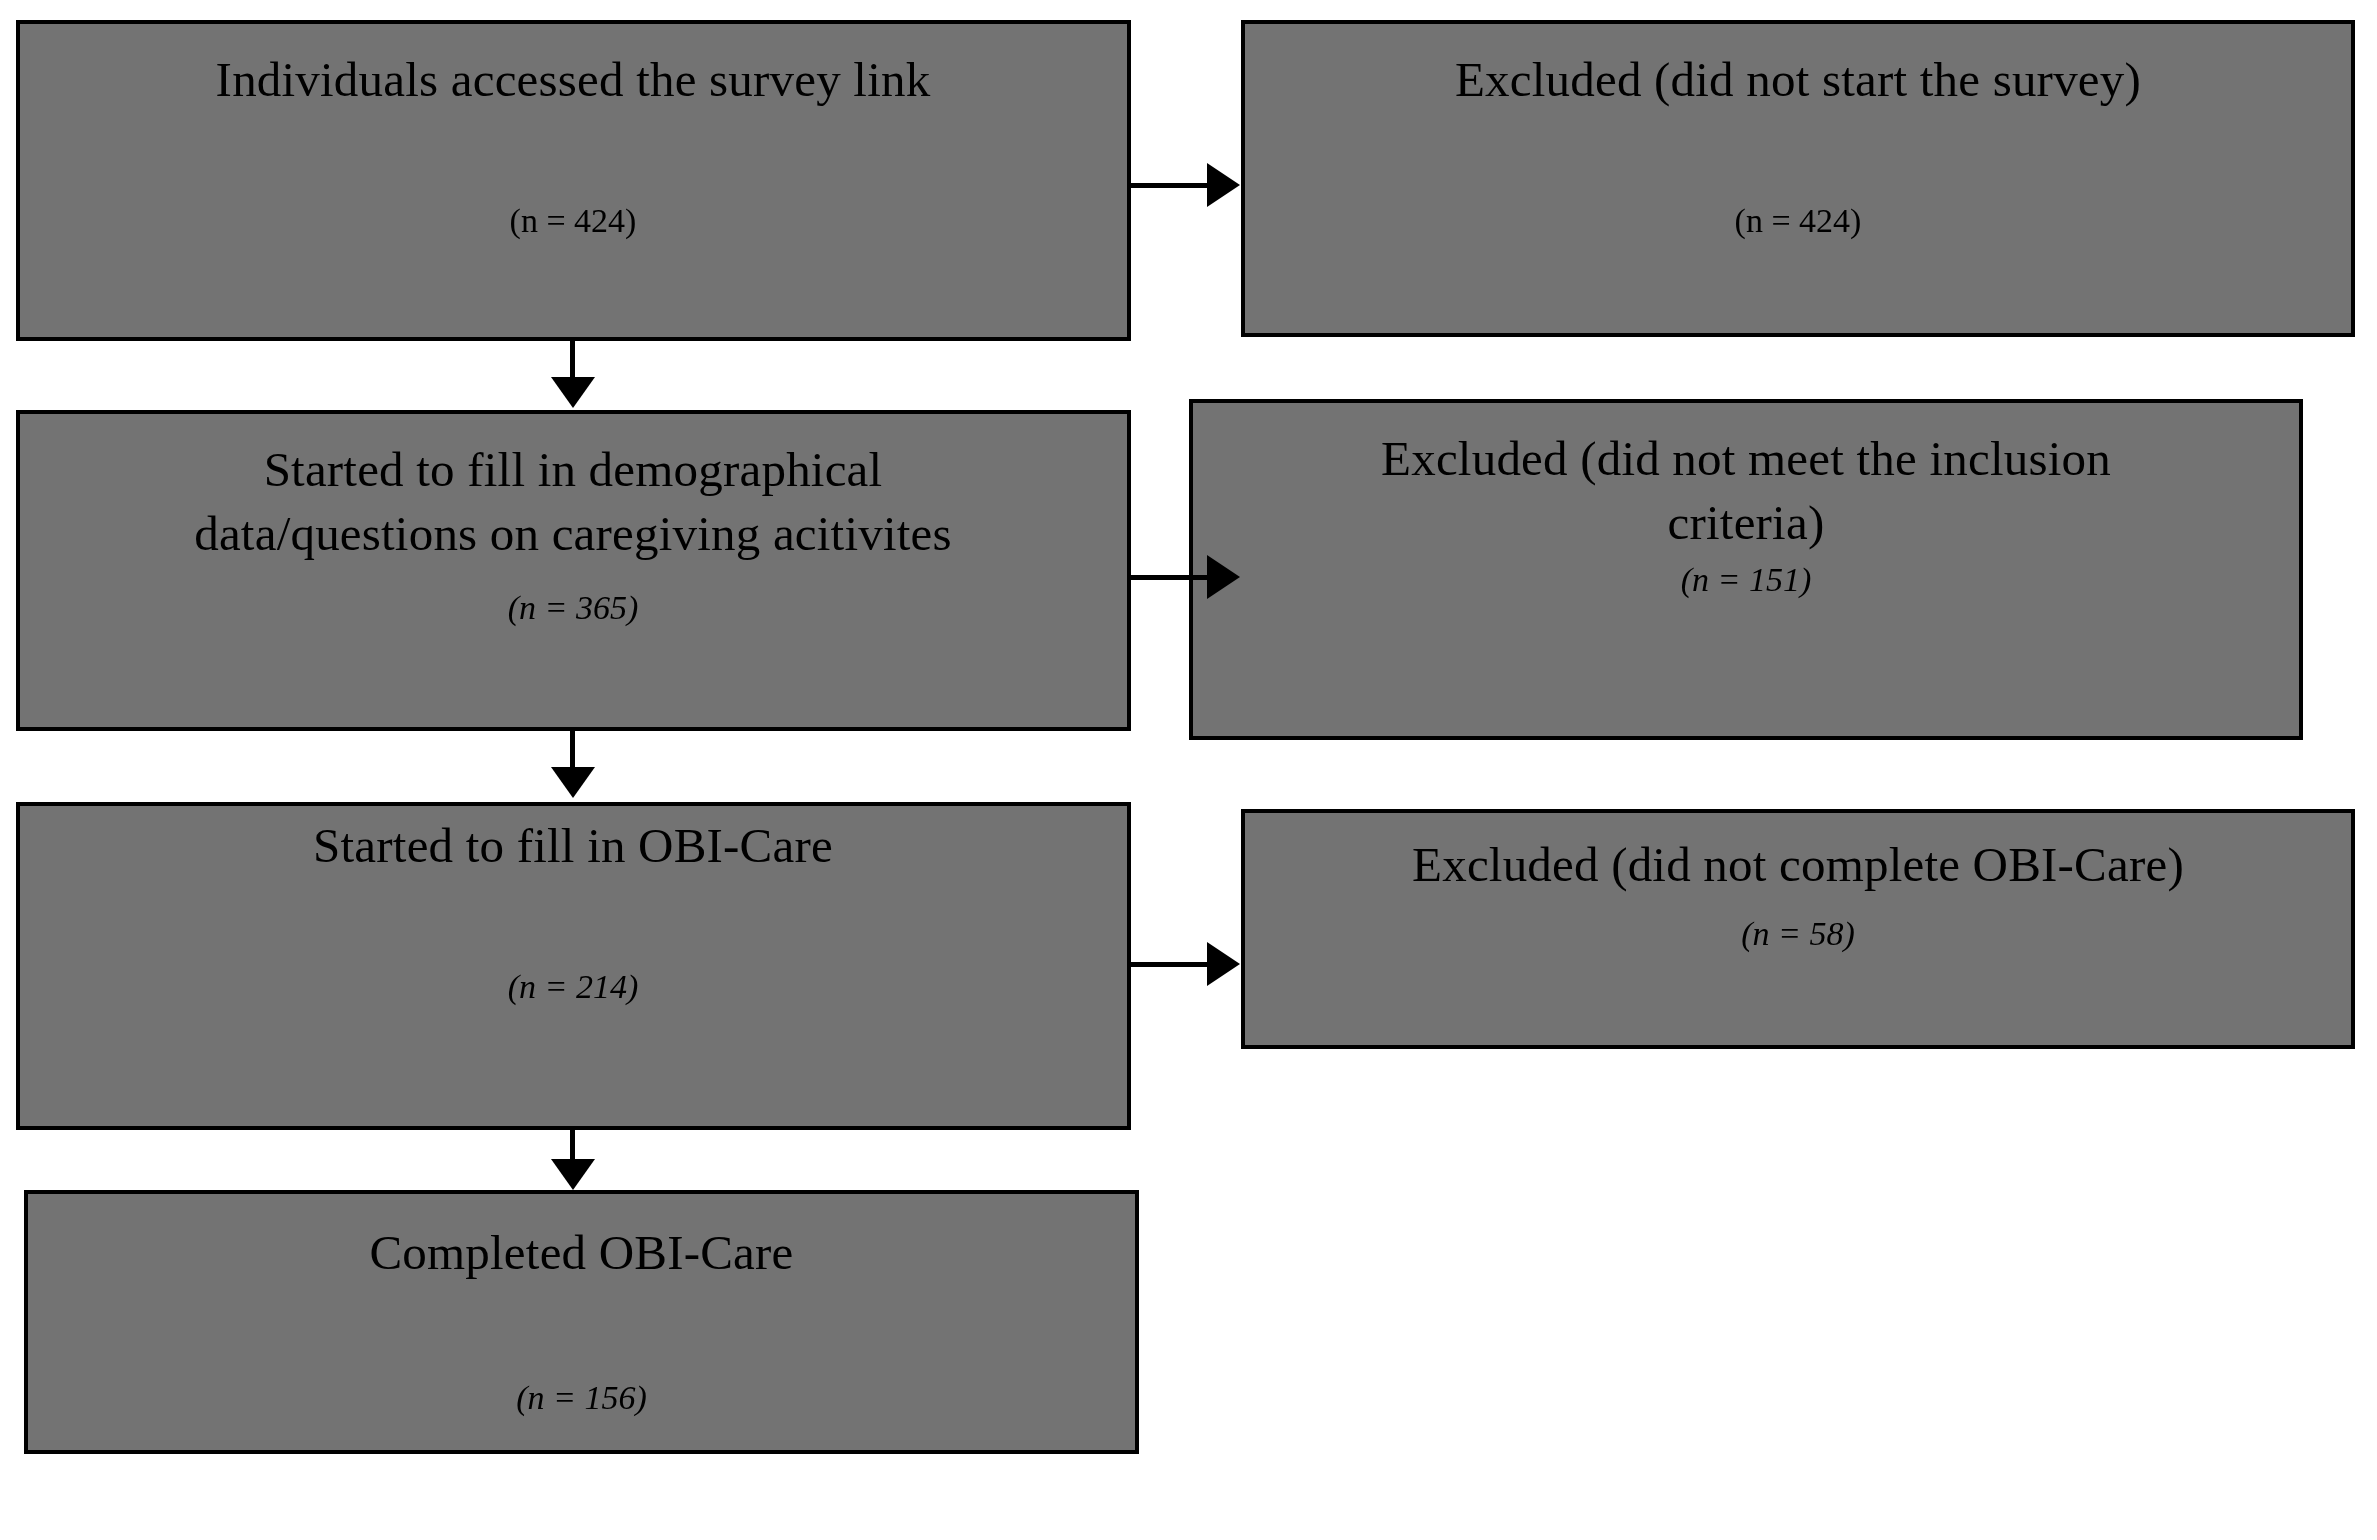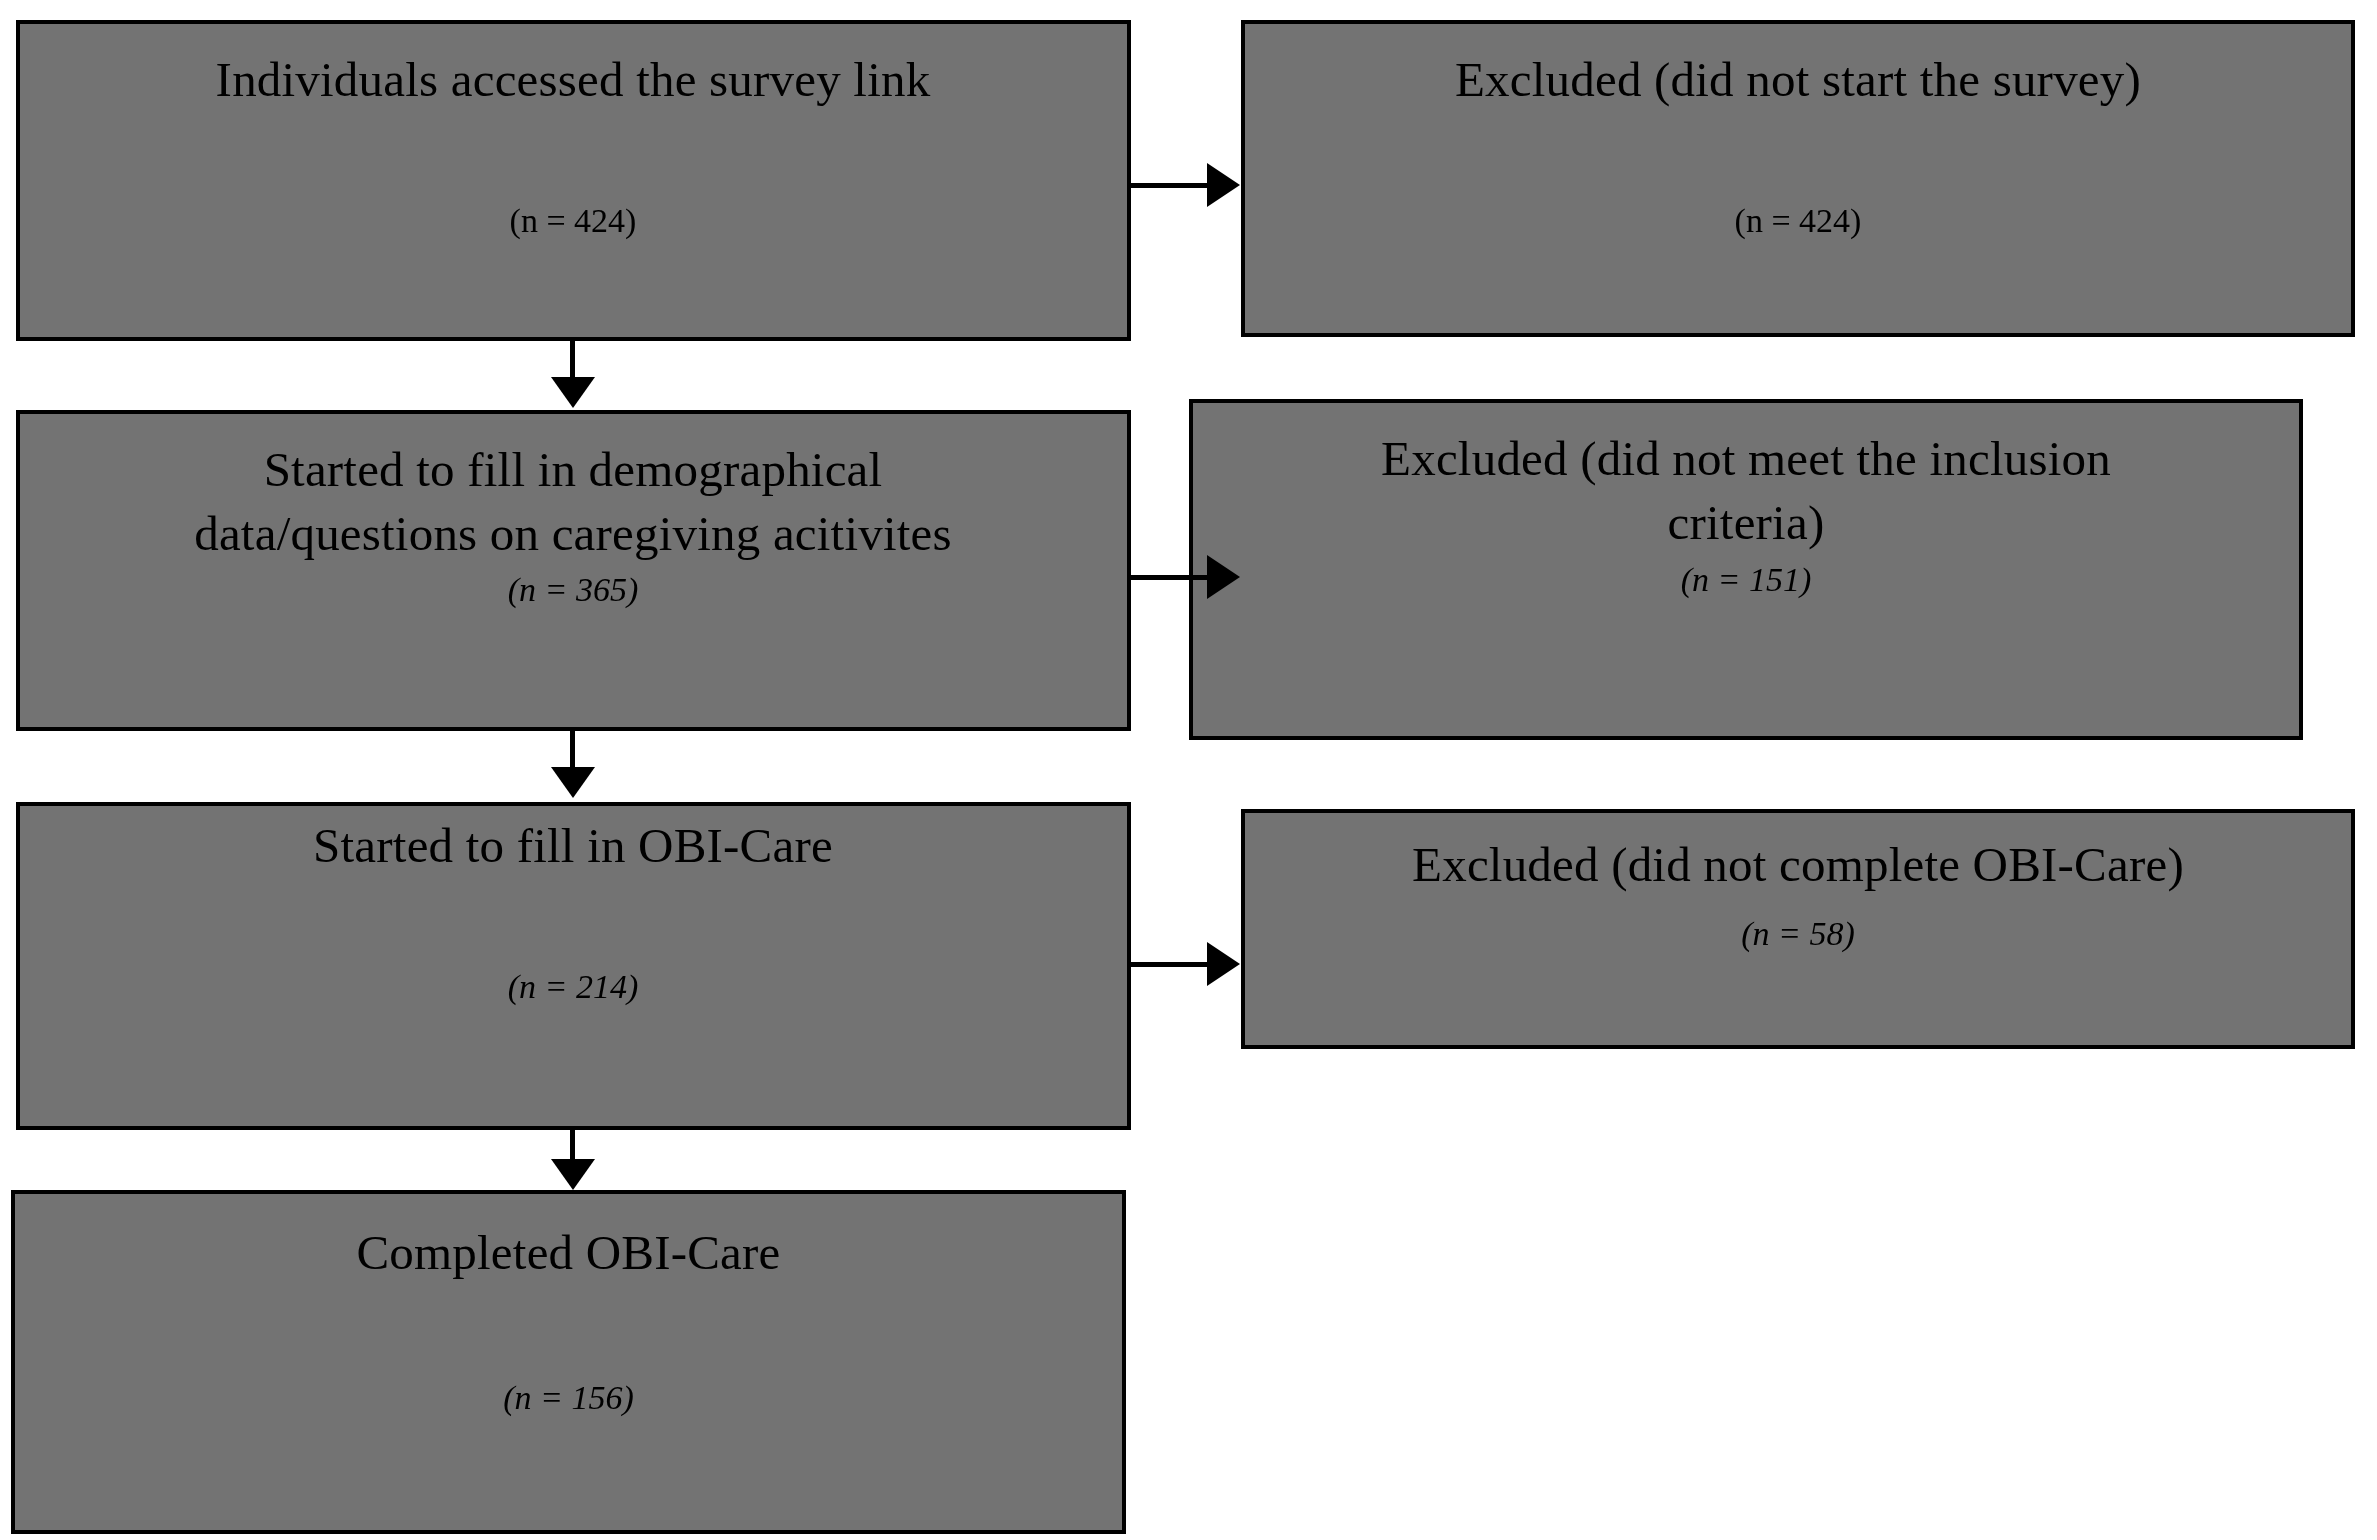--- a/index.html
+++ b/index.html
@@ -46,29 +46,29 @@
     font-style: italic;
   }
 
   
   #box-accessed      { left: 15.5px;   top: 20px;   width: 1115px; height: 321px; }
   #box-excl-start    { left: 1241px; top: 20px;   width: 1114px; height: 317px; }
   #box-demographic   { left: 15.5px;   top: 410px;  width: 1115px; height: 321px; }
   #box-excl-criteria { left: 1189px; top: 399px;  width: 1114px; height: 341px; }
   #box-started-obi   { left: 15.5px;   top: 802px;  width: 1115px; height: 328px; }
   #box-excl-complete { left: 1241px; top: 809px;  width: 1114px; height: 240px; }
-  #box-completed     { left: 11px;   top: 1190px; width: 1115px; height: 344px; }
+  #box-completed     { left: 24px;   top: 1190px; width: 1115px; height: 264px; }
 
   
   #box-accessed      .box-text { margin-top: 24px; }
   #box-accessed      .box-count { margin-top: 87px; }
   #box-excl-start    .box-text { margin-top: 24px; }
   #box-excl-start    .box-count { margin-top: 87px; }
   #box-demographic   .box-text { margin-top: 24px; }
-  #box-demographic   .box-count { margin-top: 3px; }
+  #box-demographic   .box-count { margin-top: 21px; }
   #box-excl-criteria .box-text { margin-top: 24px; }
   #box-excl-criteria .box-count { margin-top: 3.6px; }
   #box-started-obi   .box-text { margin-top: 8px; }
   #box-started-obi   .box-count { margin-top: 87px; }
   #box-excl-complete .box-text { margin-top: 20px; }
   #box-excl-complete .box-count { margin-top: 15px; }
   #box-completed     .box-text { margin-top: 27px; }
   #box-completed     .box-count { margin-top: 91px; }
 
   

